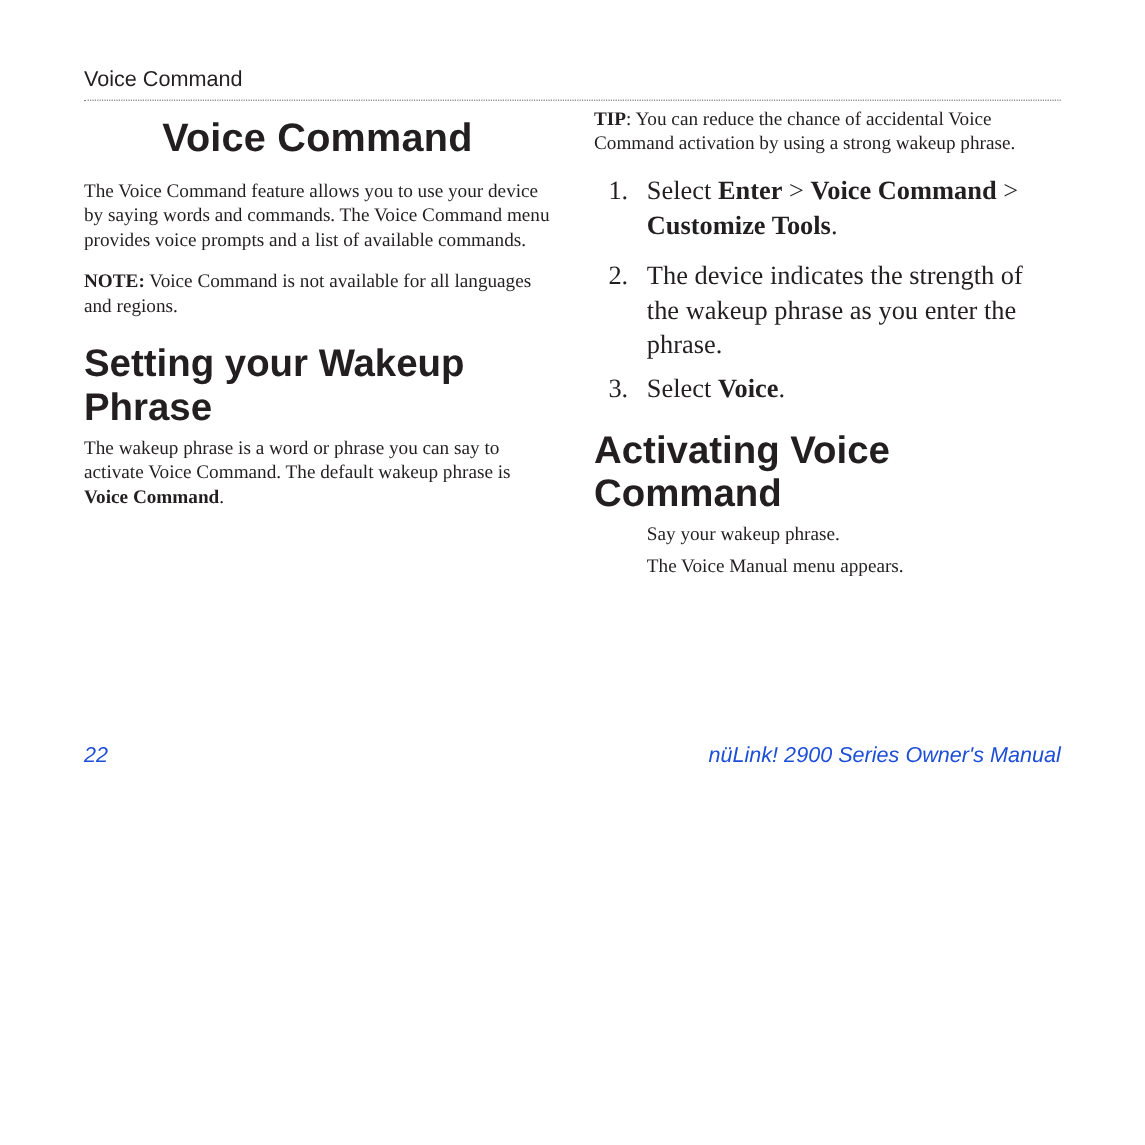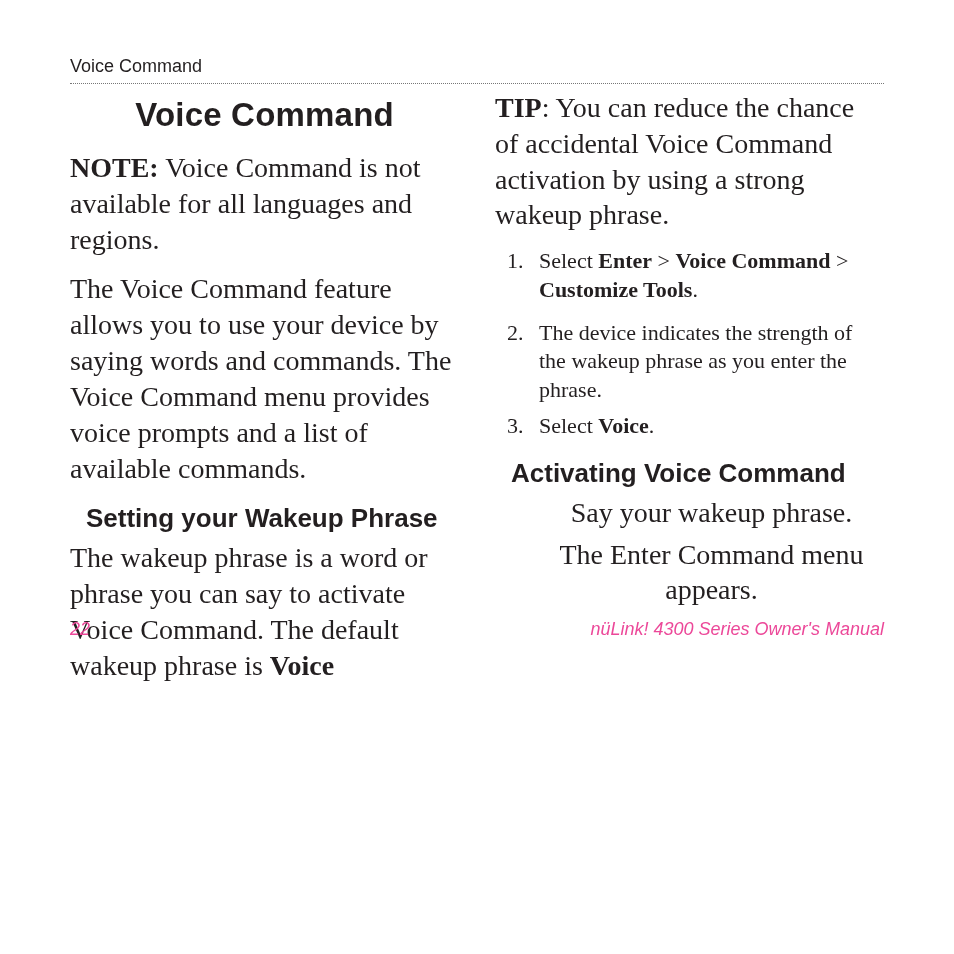--- a/index.html
+++ b/index.html
@@ -33,30 +33,30 @@
     font-family: Arial, Helvetica, sans-serif;
     font-weight: 700;
     font-size: 33px;
     text-align: center;
     margin: 6px 0 16px 0;
     letter-spacing: 0.2px;
   }
   h2.section {
     font-family: Arial, Helvetica, sans-serif;
     font-weight: 700;
-    font-size: 26px;
-    margin: 18px 0 6px 16px;
+    font-size: 32px;
+    margin: 18px 0 6px 0;
     line-height: 1.15;
   }
   .break-after {
     break-after: column;
     font-family: Liberation Serif, serif;
   }
   p {
-    font-size: 28px;
+    font-size: 16px;
     line-height: 1.28;
     margin: 0 0 14px 0;
   }
   .sans-bold { font-family: inherit; font-weight: 700; }
   ol.steps {
     list-style: none;
     font-size: 22px;
     line-height: 1.3;
     margin: 0 0 14px 0;
     padding-left: 44px;
@@ -72,55 +72,54 @@
   }
   .substep {
     margin-top: 14px;
   }
   .unnum {
     list-style: none;
     font-size: 22px;
     line-height: 1.3;
     margin: 0 0 25px 0;
     padding-left: 44px;
-    text-align: center;
   }
   .unnum p { margin: 0 0 6px 0; }
   .footer {
     position: absolute;
     bottom: 42px;
     left: 70px;
     right: 70px;
     display: flex;
     justify-content: space-between;
     align-items: baseline;
     font-family: Arial, Helvetica, sans-serif;
     font-style: italic;
-    color: #ec4899;
+    color: #1d4ed8;
     font-size: 18px;
     margin-top: 36px;
   }
   .avoid-break { break-inside: avoid; }
 </style>
 </head>
 <body>
 
 <div class="page">
 
   <div class="running-head">Voice Command</div>
 
   <div class="columns">
 
     <h1 class="title">Voice Command</h1>
 
+    <p>The Voice Command feature allows you to use your device by saying words and commands. The Voice Command menu provides voice prompts and a list of available commands.</p>
+
     <p>
       <span class="sans-bold">NOTE:</span><span> Voice Command is not available for all languages and regions.</span>
     </p>
-
-    <p>The Voice Command feature allows you to use your device by saying words and commands. The Voice Command menu provides voice prompts and a list of available commands.</p>
 
     <h2 class="section">Setting your Wakeup Phrase</h2>
 
     <p class="break-after">
       <span>The wakeup phrase is a word or phrase you can say to activate Voice Command. The default wakeup phrase is </span><span class="sans-bold">Voice Command</span><span>.</span>
     </p>
 
     <p>
       <span class="sans-bold">TIP</span><span>: You can reduce the chance of accidental Voice Command activation by using a strong wakeup phrase.</span>
     </p>
@@ -137,24 +136,24 @@
       <li>
         <span class="num">3.</span>
         <span>Select </span><span class="sans-bold">Voice</span><span>.</span>
       </li>
     </ol>
 
     <div class="avoid-break">
       <h2 class="section">Activating Voice Command</h2>
       <div class="unnum">
         <p>Say your wakeup phrase.</p>
-        <p>The Enter Command menu appears.</p>
+        <p>The Voice Manual menu appears.</p>
       </div>
     </div>
 
   </div>
 
   <div class="footer">
     <span>22</span>
-    <span>nüLink! 4300 Series Owner's Manual</span>
+    <span>nüLink! 2900 Series Owner's Manual</span>
   </div>
 
 </div>
 
 </body></html>

